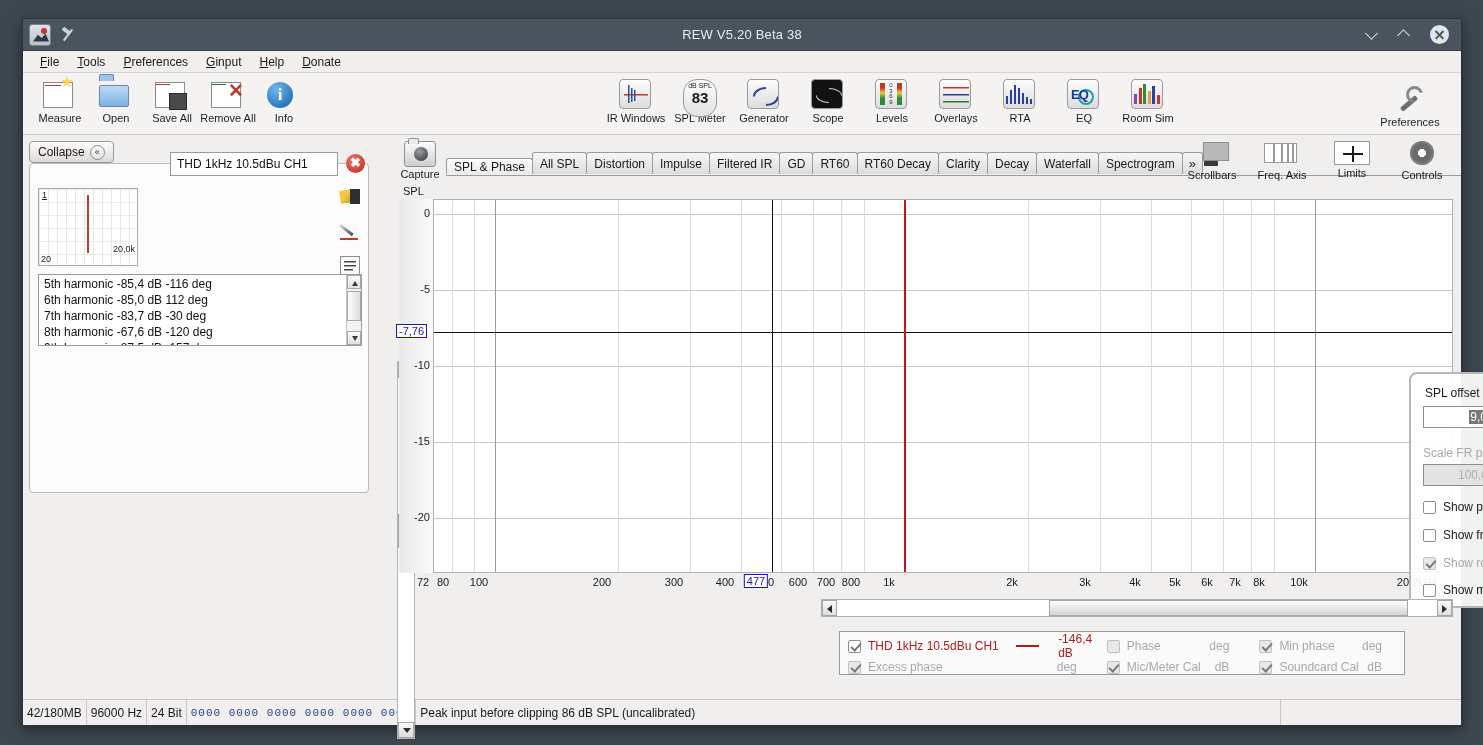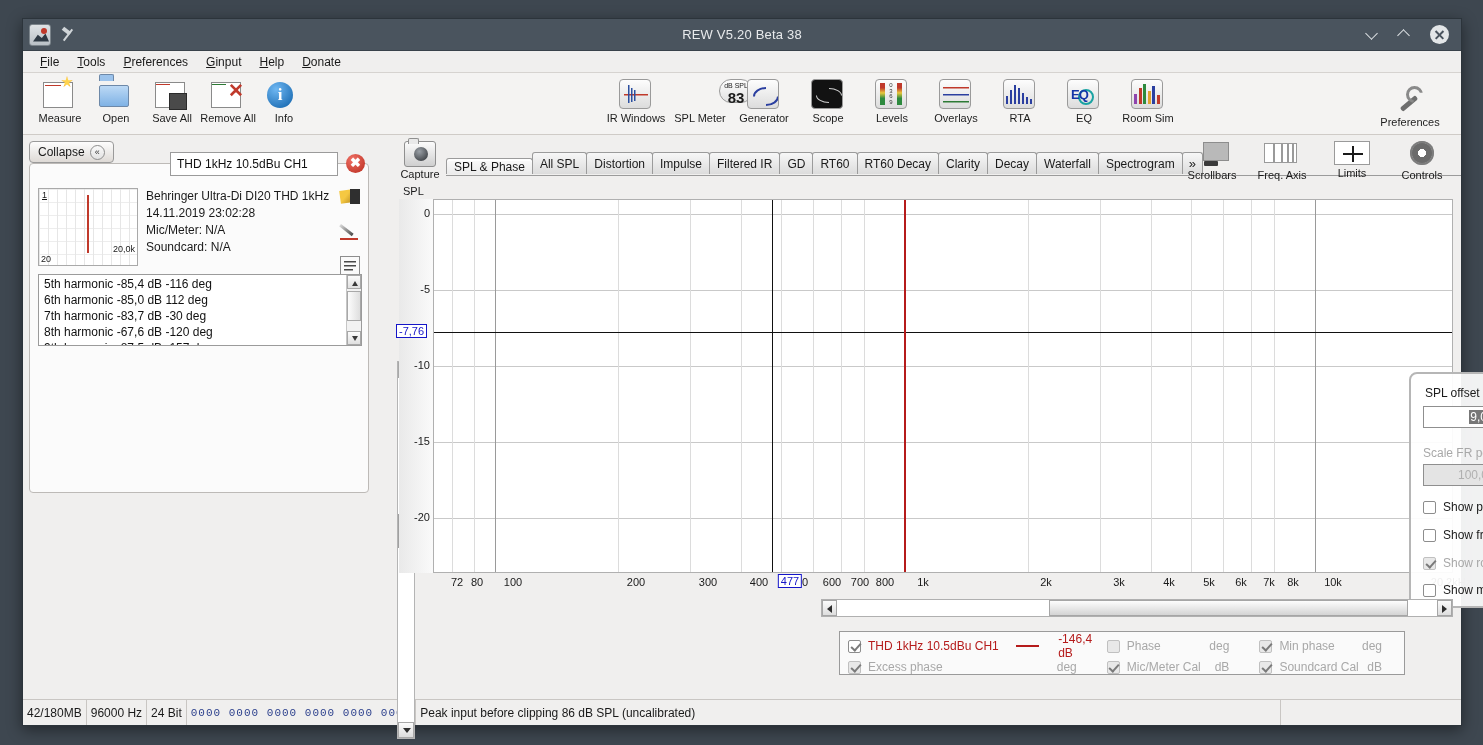--- a/index.html
+++ b/index.html
@@ -123,22 +123,22 @@
     font-family:"Liberation Serif",serif;}
   .ic-info::after{content:"i";}
   .ic-box{ width:32px;height:30px;border:1px solid #9a9a9a;border-radius:4px;
     background:linear-gradient(#fdfdfd,#dcdcdc); position:relative; overflow:hidden;}
   .ic-irw::after{content:"";position:absolute;left:4px;top:5px;width:24px;height:18px;
     background:
       linear-gradient(#2b4fa0,#2b4fa0) 4px 0/1.5px 18px no-repeat,
       linear-gradient(#2b4fa0,#2b4fa0) 7px 3px/1.5px 14px no-repeat,
       linear-gradient(#2b4fa0,#2b4fa0) 10px 5px/1.5px 11px no-repeat,
       linear-gradient(#c0392b,#c0392b) 0 9px/24px 1.5px no-repeat;}
-  .ic-spl{ width:34px;height:24px;border:1px solid #9a9a9a;border-radius:14px;
-    background:linear-gradient(#fdfdfd,#e2e2e2);text-align:center;margin-left:36px;}
+  .ic-spl{ width:34px;height:38px;border:1px solid #9a9a9a;border-radius:14px;
+    background:linear-gradient(#fdfdfd,#e2e2e2);text-align:center;}
   .ic-spl .t{ font-size:7px; display:block; line-height:9px; margin-top:1px;}
   .ic-spl .n{ font-size:15px; font-weight:bold; display:block; line-height:16px;}
   .ic-gen::after{content:"";position:absolute;left:5px;top:7px;width:22px;height:15px;
     border:2px solid #2b3fa0;border-radius:50%;
     clip-path:polygon(0 0,50% 0,50% 50%,100% 50%,100% 100%,50% 100%,50% 50%,0 50%);}
   .ic-scope{ background:#121212;}
   .ic-scope::after{content:"";position:absolute;left:4px;top:8px;width:24px;height:13px;
     border:1.6px solid #cfcfcf;border-radius:50%;
     clip-path:polygon(0 50%,50% 50%,50% 0,100% 0,100% 50%,50% 50%,50% 100%,0 100%);}
   .ic-levels{display:flex;align-items:center;justify-content:center;gap:2px;}
@@ -311,21 +311,21 @@
   .plot {
     position:absolute; left:34px; right:0; top:0; bottom:22px;
     background:#fff; border:1px solid #b0b0b0;
   }
   .gridv { position:absolute; top:0; bottom:0; width:1px; background:#dcdcdc;}
   .gridv.major { background:#9a9a9a;}
   .gridh { position:absolute; left:0; right:0; height:1px; background:#c9c9c9;}
   .trace { position:absolute; top:0; bottom:0; width:2px; background:#b51b1b;}
   .cursor-v { position:absolute; top:0; bottom:0; width:1px; background:#111;}
   .cursor-h { position:absolute; left:0; right:0; height:1px; background:#111;}
-  .xaxis { position:absolute; left:52px; right:0; bottom:0; height:22px;
+  .xaxis { position:absolute; left:18px; right:0; bottom:0; height:22px;
     background:#f0efee;}
   .xtick { position:absolute; top:3px; font-size:11px; transform:translateX(-50%); white-space:nowrap;}
   .xcursor { position:absolute; top:1px; font-size:11px; color:#1414c8;
     border:1px solid #1414c8; background:#fff; padding:0 2px; transform:translateX(-50%);}
 
   
   .ctrl-panel {
     position:absolute; left:1016px; top:237px; width:398px; height:236px;
     border:2px solid #b6b6b6; border-radius:8px; background:rgba(255,255,255,.93);
   }
@@ -548,26 +548,20 @@
         <input class="name-field" value="THD 1kHz 10.5dBu CH1" style="">
         <div class="del-btn">✖</div>
 
         <div class="thumb-graph">
           <span class="num1">1</span>
           <span class="spike"></span>
           <span class="lo">20</span>
           <span class="hi">20,0k</span>
         </div>
 
-        <div class="meta">
-          <div>Behringer Ultra-Di DI20 THD 1kHz</div>
-          <div>14.11.2019 23:02:28</div>
-          <div>Mic/Meter: N/A</div>
-          <div>Soundcard: N/A</div>
-        </div>
 
         <div class="side-icons">
           <div class="si si-save"></div>
           <div class="si si-pen"></div>
           <div class="si si-notes"></div>
         </div>
 
         <div class="harm-list">
           <div class="harm-items">
             <div>5th harmonic -85,4 dB -116 deg</div>

